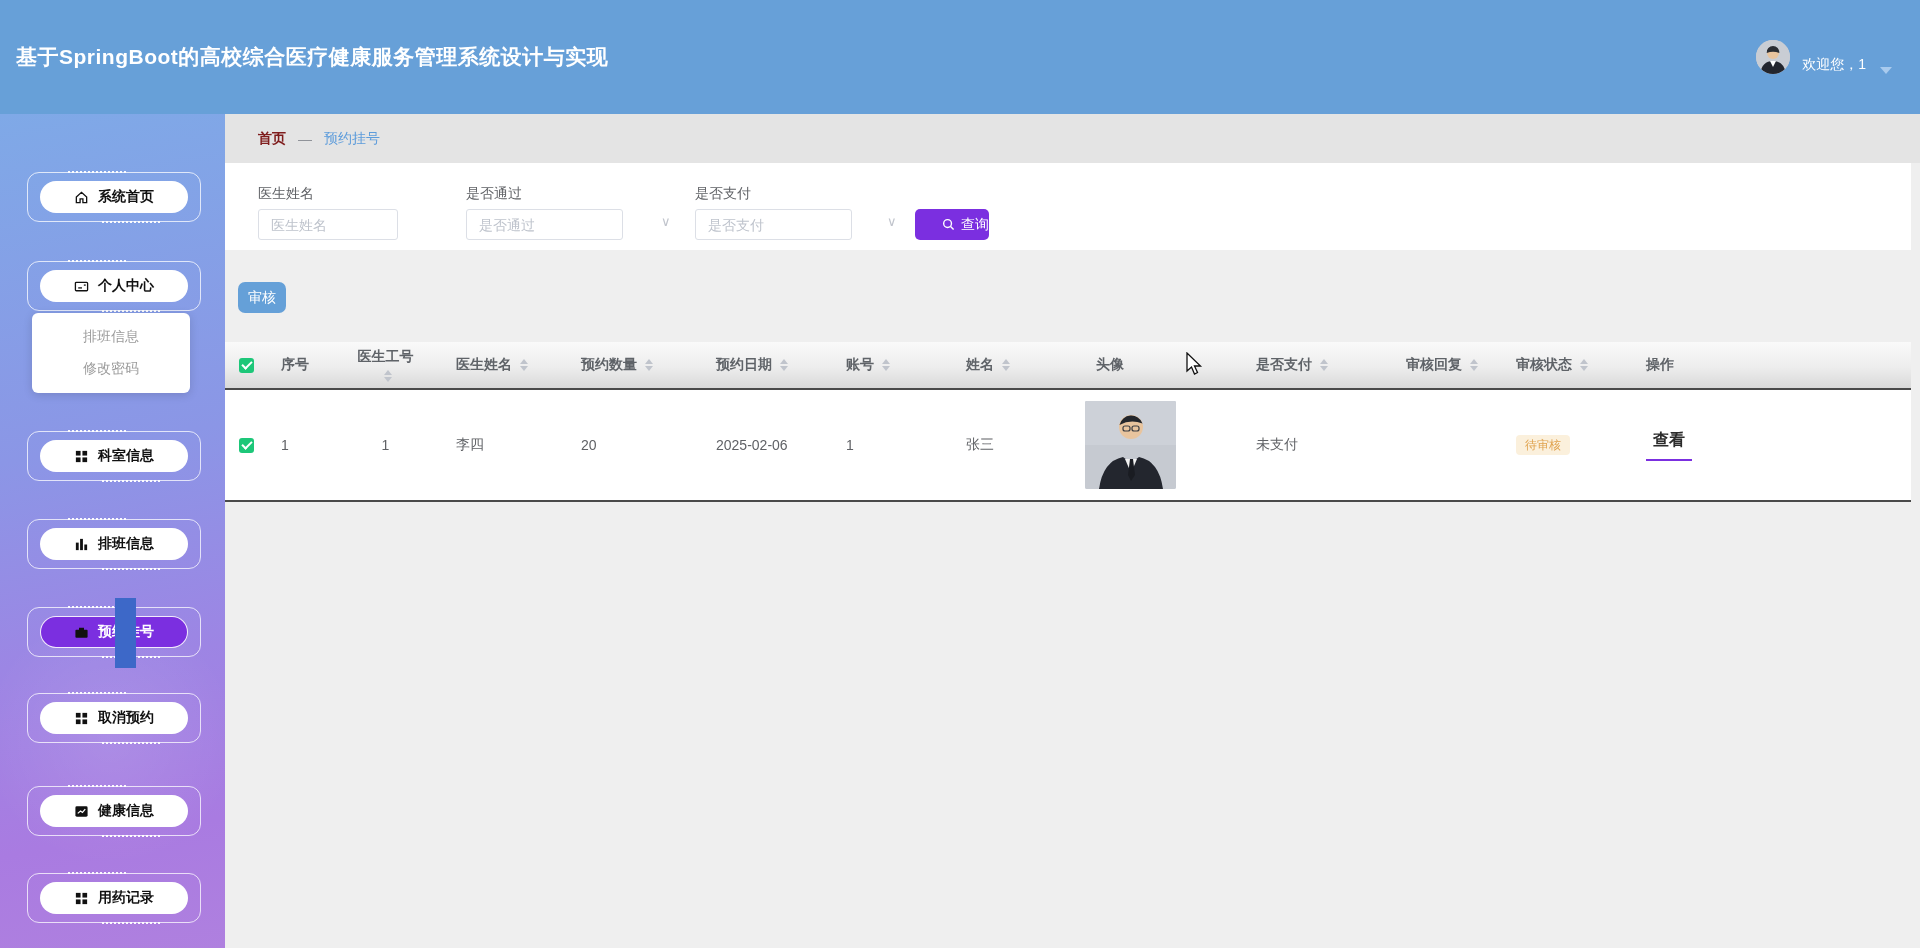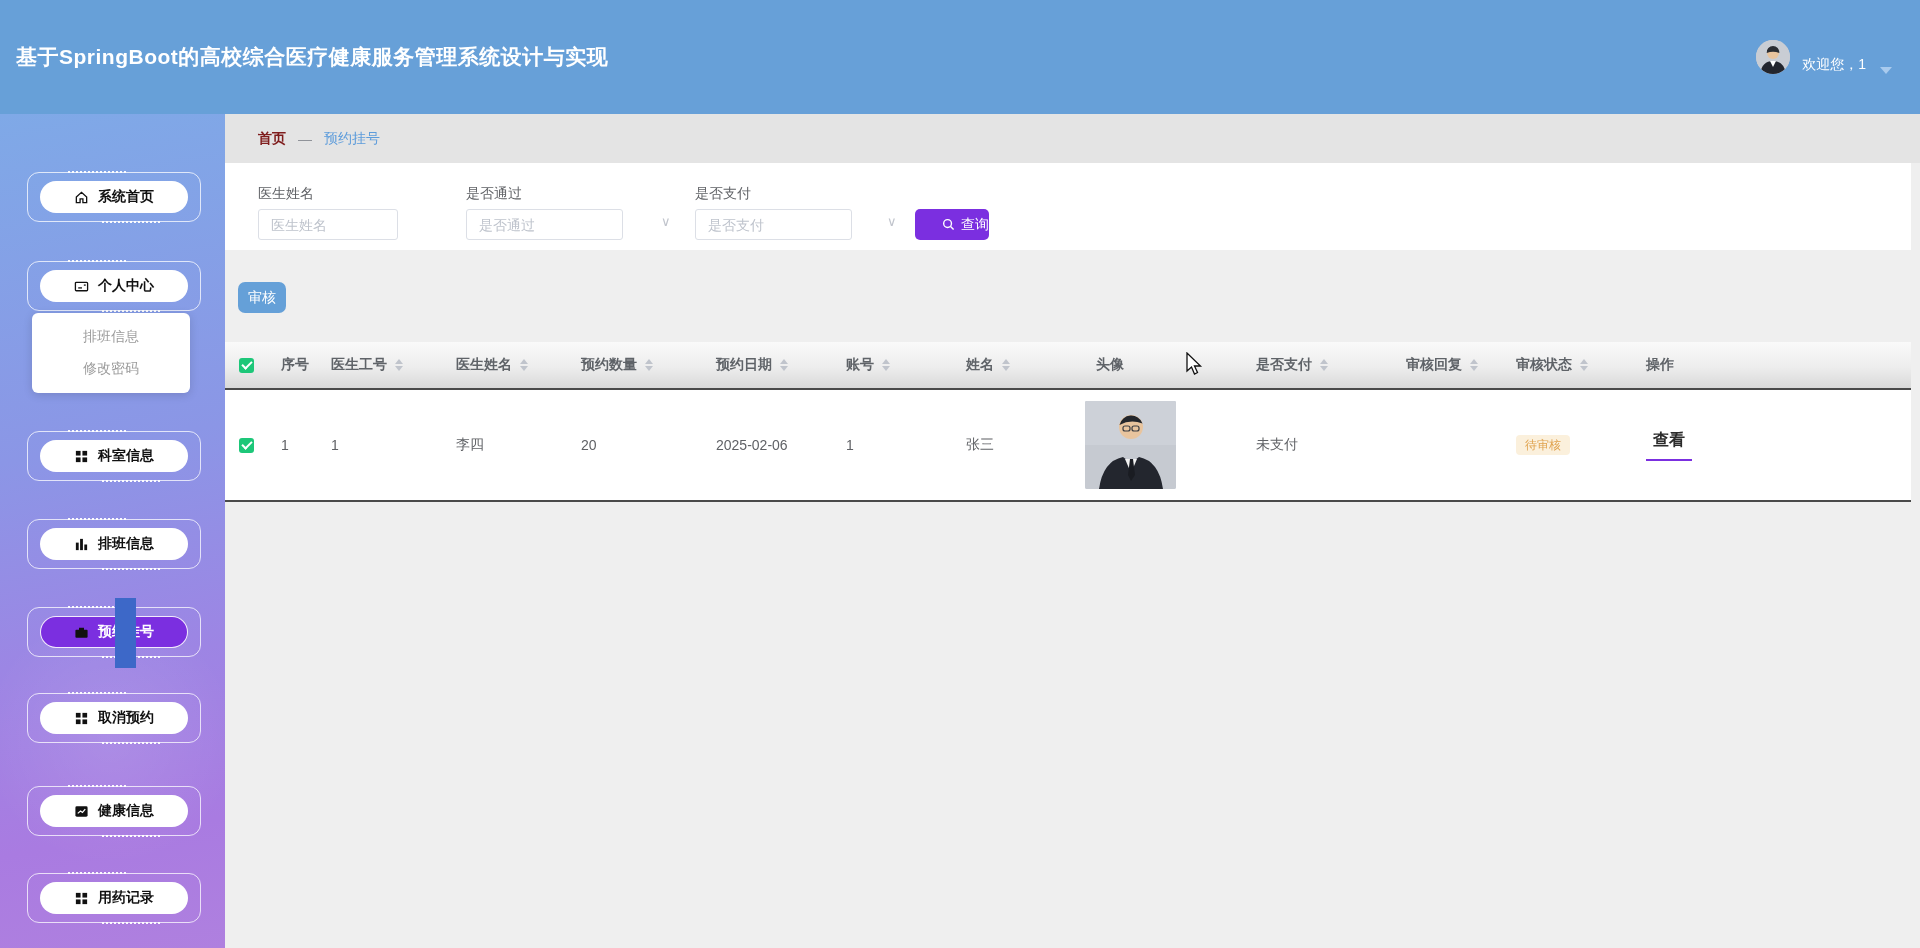--- a/index.html
+++ b/index.html
@@ -61,21 +61,21 @@
                background:#65A0D8; color:#fff; border:none; border-radius:7px; font-size:14px; cursor:pointer; }
 
   
   .table { position:absolute; left:0; top:228px; width:1686px; }
   .t-header { display:flex; align-items:center; height:48px;
               background:linear-gradient(180deg,#FAFAFA 0%,#EDEDED 55%,#D9D9D9 100%);
               border-bottom:2px solid #4A4A4A; }
   .t-row { display:flex; align-items:center; height:112px; background:#fff; border-bottom:2px solid #4A4A4A; }
   .cell { padding-left:16px; font-size:14px; color:#606266; display:flex; align-items:center; gap:4px; }
   .t-header .cell { color:#5F6368; font-weight:bold; }
-  .c0{width:40px; padding-left:14px;} .c1{width:50px;} .c2{width:125px;} .c3{width:125px;}
+  .c0{width:40px; padding-left:14px;} .c1{width:50px;} .c2{width:125px;flex-direction:column;} .c3{width:125px;}
   .c4{width:135px;} .c5{width:130px;} .c6{width:120px;} .c7{width:130px;}
   .c8{width:160px;} .c9{width:150px;} .c10{width:110px;} .c11{width:120px;} .c12{width:291px; padding-left:26px;}
   .t-row .c8 { padding-left:5px; }
   .sort { display:inline-flex; flex-direction:column; gap:2px; margin-left:4px; }
   .sort i { display:block; width:0; height:0; border-left:4px solid transparent; border-right:4px solid transparent; }
   .sort .up { border-bottom:5px solid #C0C4CC; }
   .sort .down { border-top:5px solid #C0C4CC; }
   .checkbox { width:15px; height:15px; background:#1DC779; border-radius:3px; position:relative; cursor:pointer; flex:0 0 auto; }
   .checkbox::after { content:""; position:absolute; left:4.5px; top:1.5px; width:4px; height:8px;
                      border:solid #fff; border-width:0 2px 2px 0; transform:rotate(45deg); }

